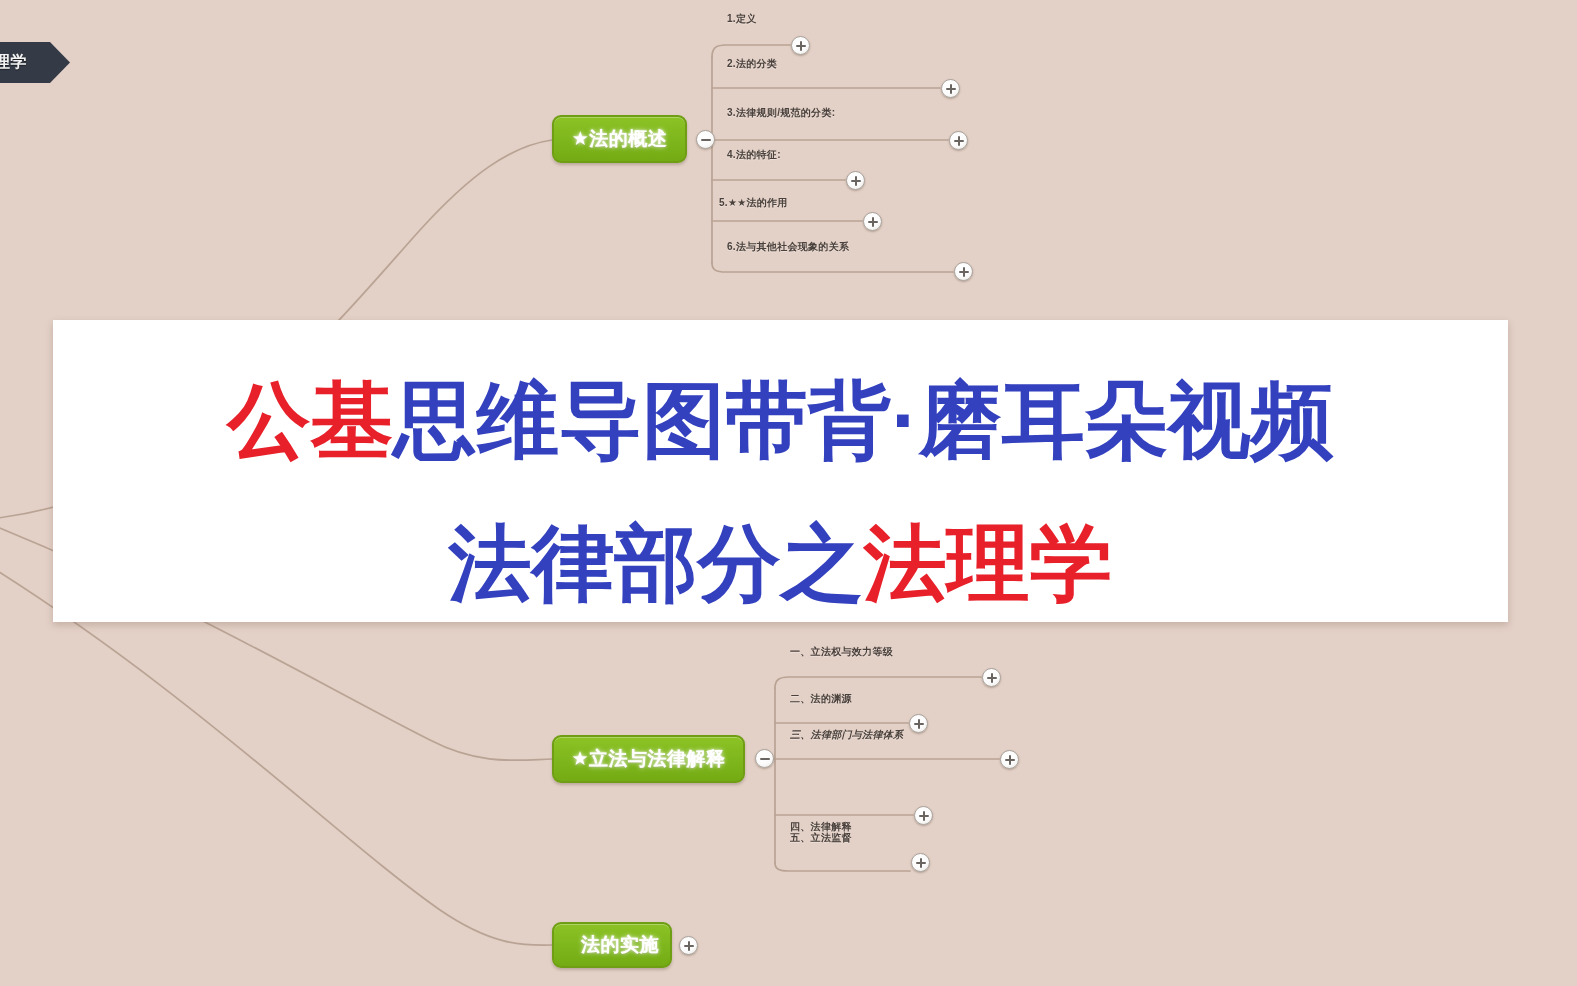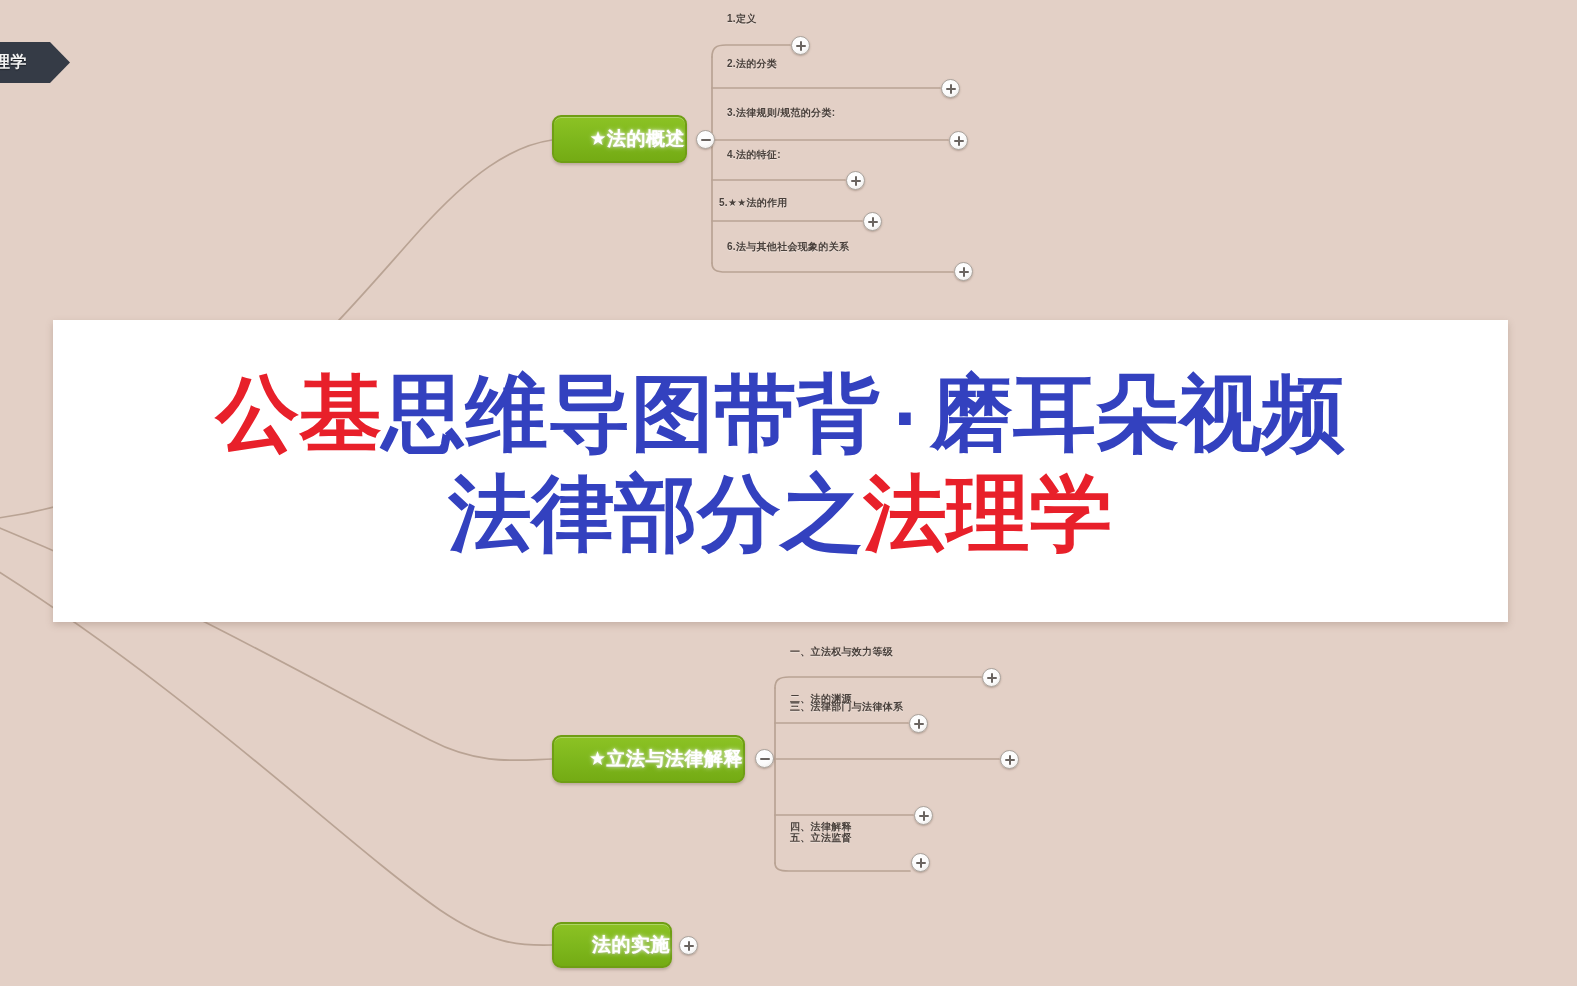--- a/index.html
+++ b/index.html
@@ -56,21 +56,21 @@
 
   
   .node {
     position: absolute;
     background: linear-gradient(180deg, #8cc224 0%, #7fb81d 48%, #74ab14 100%);
     border: 2px solid #6f9e14;
     border-radius: 9px;
     box-shadow: 0 2px 3px rgba(90,70,55,.28), inset 0 1px 0 rgba(255,255,255,.30);
     display: flex;
     align-items: center;
-    justify-content: flex-end;
+    justify-content: center;
     box-sizing: border-box;
   }
   .node .node-label {
     color: #ffffff;
     font-weight: 700;
     font-size: 19px;
     letter-spacing: 0.5px;
     white-space: nowrap;
     text-shadow: 0 0 5px rgba(255,255,255,.75),
                  0 0 2px rgba(255,255,255,.9),
@@ -134,23 +134,24 @@
     height: 302px;
     background: #ffffff;
     box-shadow: 0 3px 7px rgba(120,95,80,.28);
     display: flex;
     flex-direction: column;
     align-items: center;
     justify-content: center;
   }
   .title-line {
     white-space: nowrap;
-    font-family: Liberation Mono, monospace;
+    font-family: Liberation Sans, sans-serif;
     font-weight: 700;
     line-height: 1.08;
+    margin-top: 43px;
   }
   #title-line-1 { font-size: 83px; margin-bottom: 10px; }
   #title-line-2 { font-size: 83px; }
   .t-red  { color: #e8202a; }
   .t-blue { color: #3341bf; }
 </style>
 </head>
 <body>
 
 <div id="stage">
@@ -216,21 +217,21 @@
     <span class="node-label">★立法与法律解释</span>
   </div>
   <div class="toggle minus" style="left:755px; top:749px;"></div>
 
   <div class="sub-label" style="left:790px; top:645px;">一、立法权与效力等级</div>
   <div class="toggle plus" style="left:982px; top:668px;"></div>
 
   <div class="sub-label" style="left:790px; top:692px;">二、法的渊源</div>
   <div class="toggle plus" style="left:909px; top:714px;"></div>
 
-  <div class="sub-label" style="left:790px; top:700px;">三、法律部门与法律体系</div>
+  <div class="sub-label" style="left:790px; top:728px;font-style:italic;">三、法律部门与法律体系</div>
   <div class="toggle plus" style="left:1000px; top:750px;"></div>
 
   <div class="sub-label" style="left:790px; top:820px;text-align:center;">四、法律解释</div>
   <div class="toggle plus" style="left:914px; top:806px;"></div>
 
   <div class="sub-label" style="left:790px; top:831px;">五、立法监督</div>
   <div class="toggle plus" style="left:911px; top:853px;"></div>
 
   <div class="node" id="node-enforcement">
     <span class="node-label">法的实施</span>

